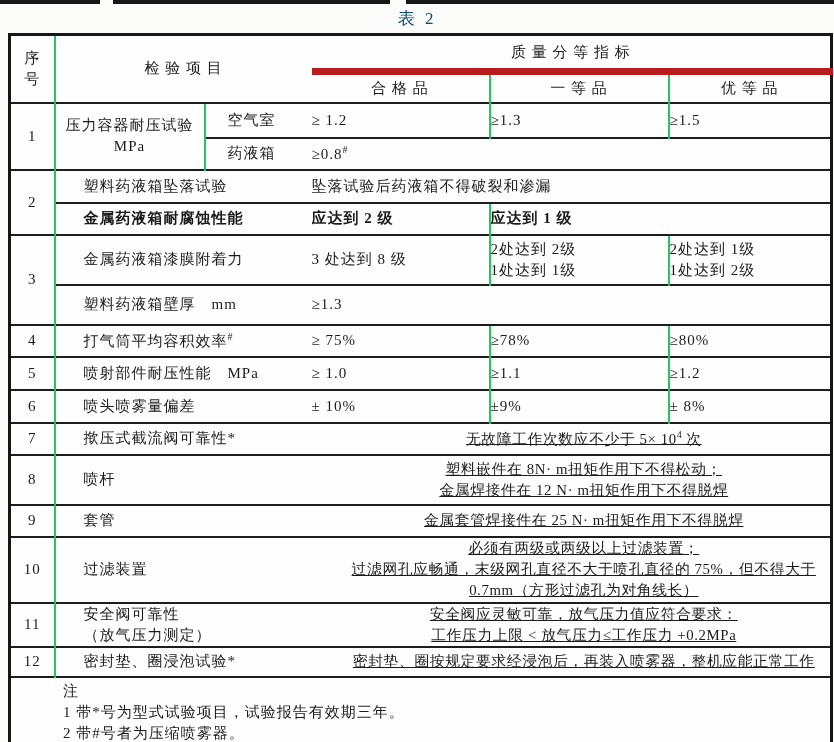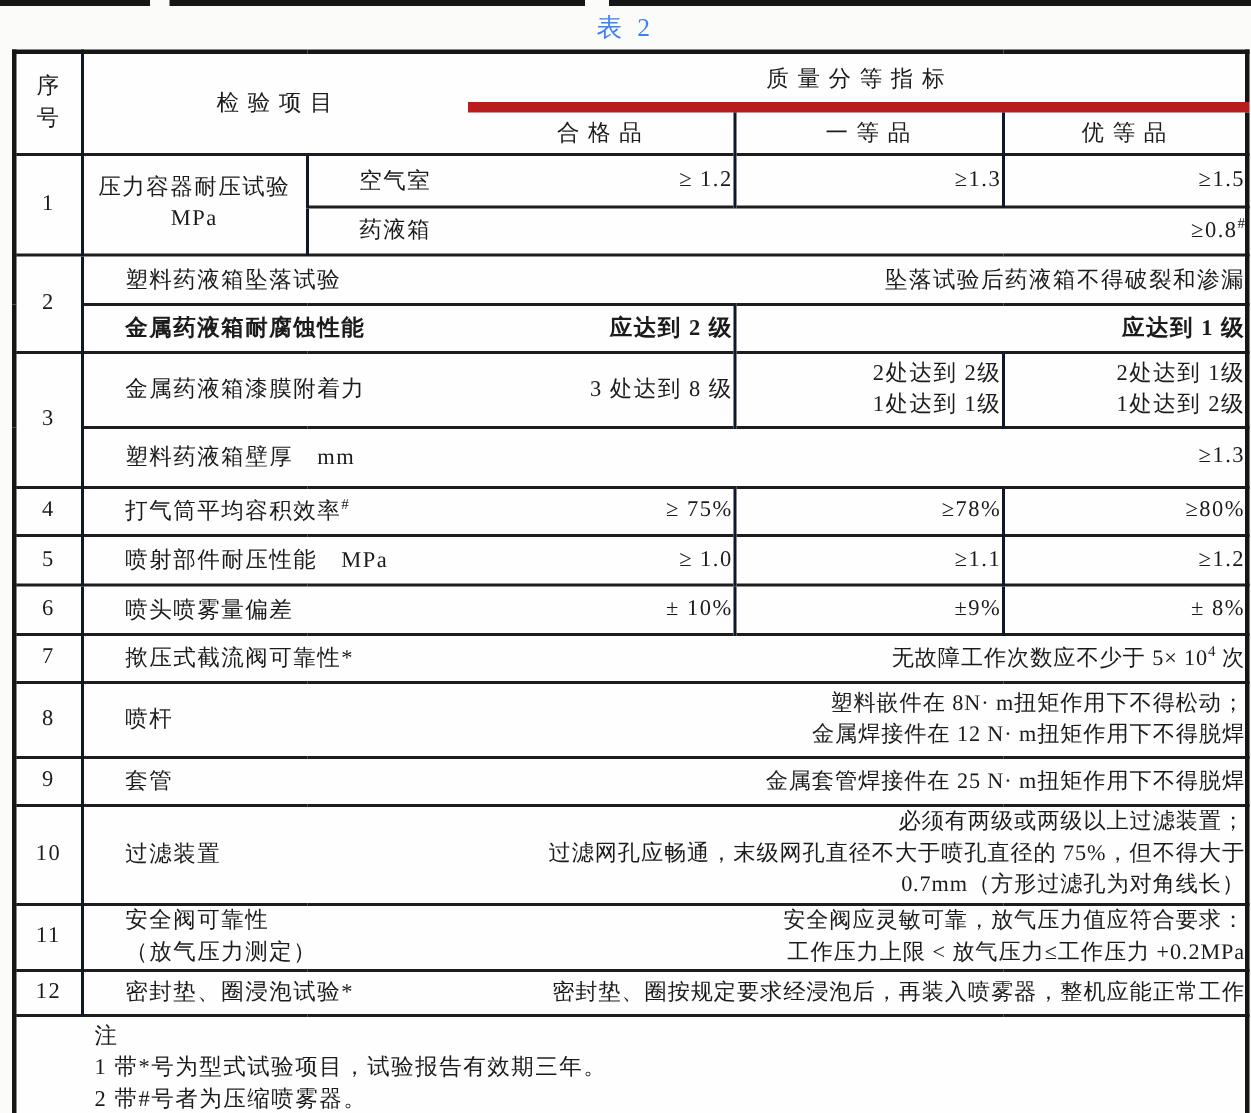--- a/index.html
+++ b/index.html
@@ -7,49 +7,49 @@
     position:relative;width:834px;height:742px;background:#fbfbf9;
     font-family:"Liberation Serif","DejaVu Serif",serif;color:#1b1b1b;
     overflow:hidden;
   }
   .topbar{position:absolute;left:0;top:0;width:834px;height:4px;background:#161616;}
   .topbar .gap{position:absolute;top:0;height:4px;background:#fbfbf9;}
   .gap1{left:100px;width:13px;}
   .gap2{left:390px;width:16px;}
   .doc-title{
     position:absolute;left:0;top:7px;width:834px;text-align:center;
-    font-size:17px;letter-spacing:3px;color:#3b82f6;
+    font-size:17px;letter-spacing:3px;color:#0c4a6e;
   }
   table.t2{
     position:absolute;left:8px;top:33px;width:822px;
     border-collapse:collapse;table-layout:fixed;
     border:3px solid #161616;background:#fefefe;
   }
   td{
     padding:0;vertical-align:middle;font-size:15px;letter-spacing:1px;
     overflow:hidden;
   }
   
   col.c-no{width:45px;}
   col.c-itemA{width:150px;}
   col.c-itemB{width:107px;}
   col.c-g1{width:178px;}
   col.c-g2{width:179px;}
   col.c-g3{width:163px;}
   
-  .bl{border-left:2px solid #0f172a;margin-top:36px;}
+  .bl{border-left:2px solid #22c55e;margin-top:36px;}
   .bt{border-top:2px solid #1d1d1d;}
   .bb{border-bottom:7px solid #b91c1c;}
   
   .no{ text-align:center; }
   .item{ padding-left:28px; }
   .item.center{ text-align:center;padding-left:0; }
-  .sublabel{ padding-left:34px; }
-  .val{ text-align:right; }
-  .vleft{ text-align:right;padding-left:26px;font-size:14.8px;letter-spacing:0.6px; }
+  .sublabel{ padding-left:22px; }
+  .val{ text-align:left; }
+  .vleft{ text-align:center;padding-left:26px;font-size:14.8px;letter-spacing:0.6px;text-decoration:underline; }
   .vleft div{ line-height:21px; }
   .two-line div{ line-height:21px; }
   .hdr{ text-align:center; }
   sup{ font-size:10px; letter-spacing:0; }
   
   tr.h1{height:37px;} tr.h2{height:31px;}
   tr.r1a{height:35px;} tr.r1b{height:32px;}
   tr.r2a{height:33px;} tr.r2b{height:32px;font-weight:bold;}
   tr.r3a{height:50px;} tr.r3b{height:40px;}
   tr.r4{height:32px;} tr.r5{height:33px;} tr.r6{height:33px;} tr.r7{height:32px;}

